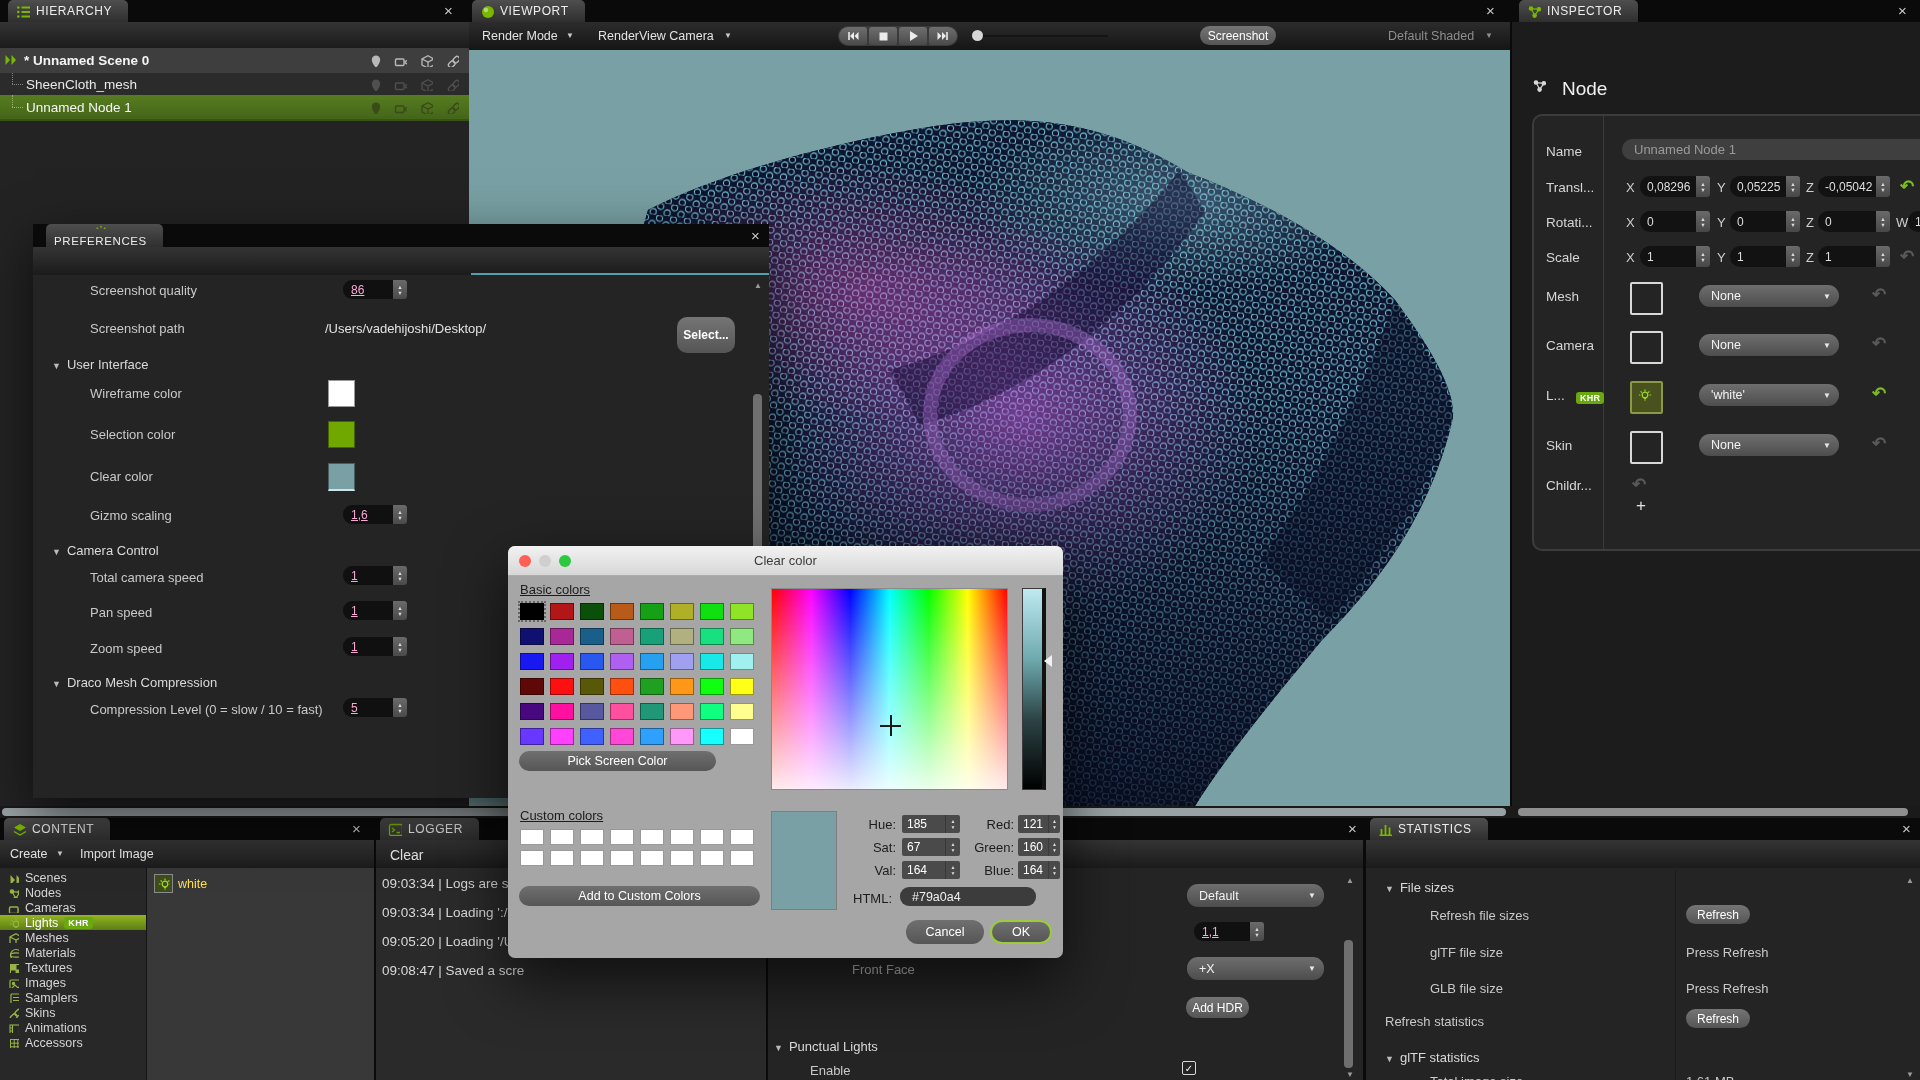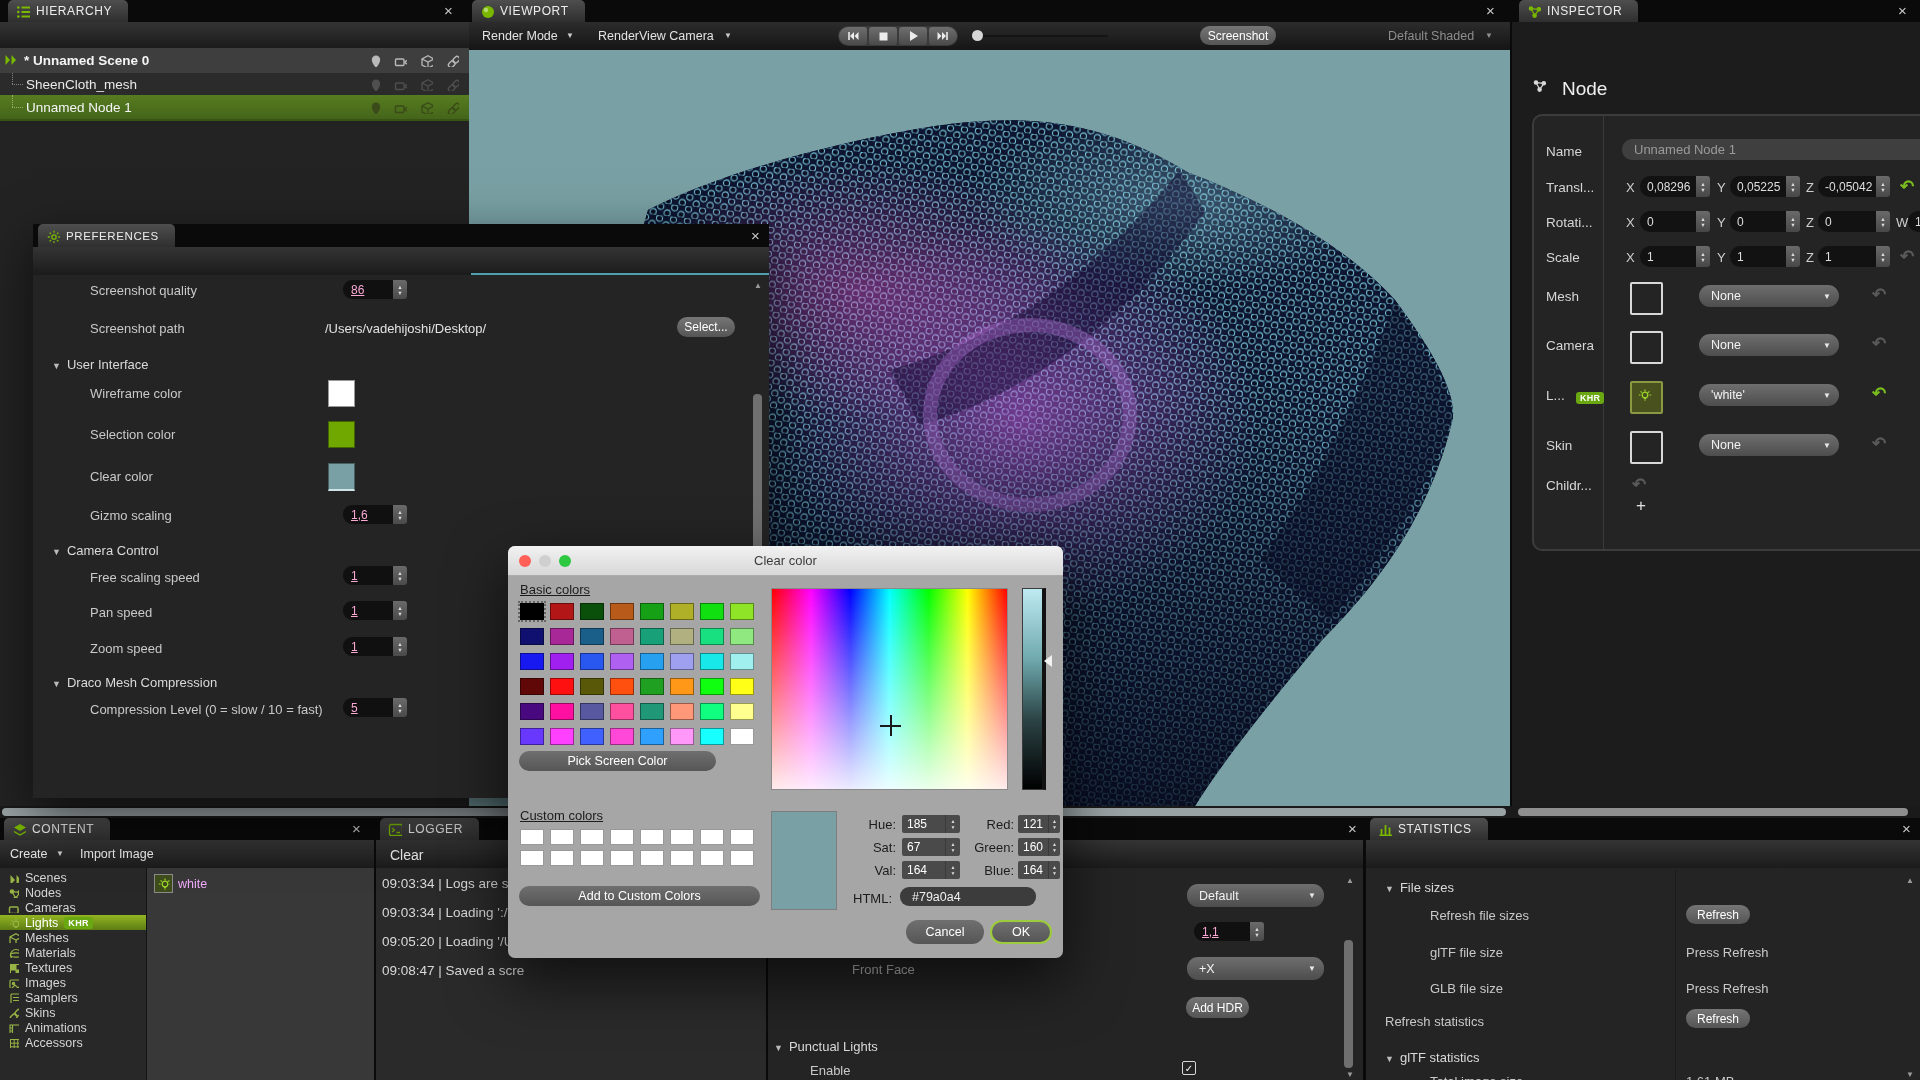--- a/index.html
+++ b/index.html
@@ -567,21 +567,21 @@
           <span>Accessors</span>
         </div>
       </div>
   <div class="abs" style="left:146px;top:50px;width:1px;height:212px;background:#141414;"></div>
   <div class="abs" style="left:147px;top:50px;width:227px;height:212px;background:#383838;">
     <span class="abs" style="left:7px;top:6px;width:17px;height:17px;border:1px solid #8a8a8a;background:#3f4c1c;display:flex;align-items:center;justify-content:center;">
           <svg style="width:13px;height:13px;color:#9ed82a;">
             <use href="#sym-bulb"></use>
           </svg>
         </span>
-    <span class="abs" style="left:31px;top:9px;font-size:12.5px;color:#f0abfc;">white</span>
+    <span class="abs" style="left:31px;top:9px;font-size:12.5px;color:#fde047;">white</span>
   </div>
 </div>
 
 <div class="abs" style="left:376px;top:818px;width:390px;height:262px;background:#2a2a2a;">
   <div class="tabbar abs" style="left:0;top:0;width:390px;">
     <div class="tab" style="left:4px;">
       <svg class="ticon">
             <use href="#sym-term"></use>
           </svg>
       <span>LOGGER</span>
@@ -651,59 +651,59 @@
   <span class="pillbtn" style="left:320px;top:191px;width:64px;height:19px;">Refresh</span>
   <span class="hdr" style="left:19px;top:232px;"><span class="tri">▼</span><span>glTF statistics</span></span>
   <span class="lbl" style="left:64px;top:256px;">Total image size</span>
   <span class="lbl" style="left:320px;top:256px;">1.61 MB</span>
   <span class="scroll-arrow" style="left:540px;top:58px;">▲</span>
   <span class="scroll-arrow" style="left:540px;top:252px;">▼</span>
 </div>
 
 <div class="abs" style="left:33px;top:224px;width:736px;height:574px;background:#242424;box-shadow:0 18px 50px rgba(0,0,0,.6);">
   <div class="tabbar abs" style="left:0;top:0;width:736px;height:23px;">
-    <div class="tab" style="left:5px;height:23px;">
+    <div class="tab" style="left:13px;height:23px;flex-direction:column;">
       <svg class="ticon">
             <use href="#sym-gear"></use>
           </svg>
       <span style="font-size:11.5px;">PREFERENCES</span>
     </div>
     <span class="xclose" style="left:718px;top:4px;">×</span>
   </div>
   <div class="tbar abs" style="left:0;top:23px;width:736px;height:28px;"></div>
   <div class="abs" style="left:438px;top:49px;width:298px;height:2px;background:#4f9fb0;"></div>
 
   <span class="lbl" style="left:57px;top:59px;">Screenshot quality</span>
   <div class="spinc" style="left:310px;top:56px;">
         <span class="sv">86</span>
         <span class="sb">
           <span>▲</span>
           <span>▼</span>
         </span>
       </div>
   <span class="lbl" style="left:57px;top:97px;">Screenshot path</span>
   <span class="lbl" style="left:292px;top:97px;color:#e2e2e2;">/Users/vadehijoshi/Desktop/</span>
-  <span class="pillbtn" style="left:644px;top:93px;width:58px;height:20px;">Select...</span>
+  <span class="pillbtn" style="left:644px;top:93px;width:58px;height:36px;font-weight:bold;">Select...</span>
   <span class="hdr" style="left:19px;top:133px;"><span class="tri">▼</span><span>User Interface</span></span>
   <span class="lbl" style="left:57px;top:162px;">Wireframe color</span>
   <span class="swatch" style="left: 295px; top: 156px; width: 25px; height: 25px; background: rgb(255, 255, 255);"></span>
   <span class="lbl" style="left:57px;top:203px;">Selection color</span>
   <span class="swatch" style="left: 295px; top: 197px; width: 25px; height: 25px; background: rgb(113, 168, 0);"></span>
   <span class="lbl" style="left:57px;top:245px;">Clear color</span>
   <span class="swatch" style="left: 295px; top: 239px; width: 25px; height: 25px; border-bottom: 2px solid rgb(207, 227, 230); background: rgb(121, 160, 164);"></span>
   <span class="lbl" style="left:57px;top:284px;">Gizmo scaling</span>
   <div class="spinc" style="left:310px;top:281px;">
         <span class="sv">1,6</span>
         <span class="sb">
           <span>▲</span>
           <span>▼</span>
         </span>
       </div>
   <span class="hdr" style="left:19px;top:319px;"><span class="tri">▼</span><span>Camera Control</span></span>
-  <span class="lbl" style="left:57px;top:346px;">Free scaling speed</span>
+  <span class="lbl" style="left:57px;top:346px;">Total camera speed</span>
   <div class="spinc" style="left:310px;top:342px;">
         <span class="sv">1</span>
         <span class="sb">
           <span>▲</span>
           <span>▼</span>
         </span>
       </div>
   <span class="lbl" style="left:57px;top:381px;">Pan speed</span>
   <div class="spinc" style="left:310px;top:377px;">
         <span class="sv">1</span>

